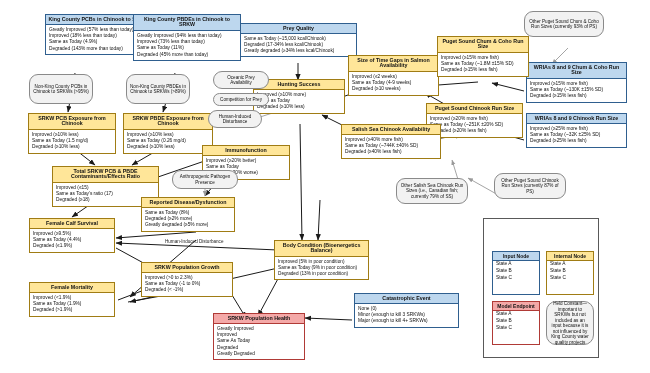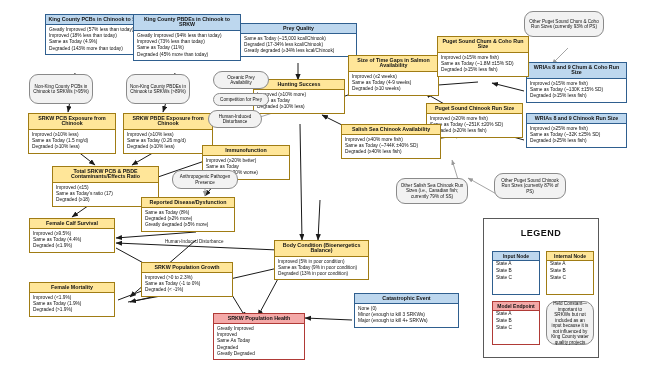--- a/index.html
+++ b/index.html
@@ -341,21 +341,20 @@
     <span>Other Puget Sound Chinook Run Sizes (currently 87% of PS)</span>
   </div>
 
   <div class="held" style="left:396px;top:178px;width:72px;height:26px;font-size:4.6px;">
     <span>Other Salish Sea Chinook Run Sizes (i.e., Canadian fish; currently 79% of SS)</span>
   </div>
 
   <div style="position:absolute;left:165px;top:239px;font-size:4.6px;color:#222;z-index:2;white-space:nowrap;">Human-Induced Disturbance</div>
 
   <div class="legend" style="left:483px;top:218px;width:116px;height:140px;">
-    <div class="legend-title" style="font-size:9px;margin-top:9px;">LEGEND</div>
 
     <div class="lg-box" style="left:8px;top:32px;width:48px;height:44px;border-color:#2f5f8f;">
       <div class="hdr" style="background:#bdd7ee;border-color:#2f5f8f;font-size:5px;">Input Node</div>
       <div class="st" style="font-size:4.8px;">State A</div>
       <div class="st" style="font-size:4.8px;">State B</div>
       <div class="st" style="font-size:4.8px;">State C</div>
     </div>
 
     <div class="lg-box" style="left:62px;top:32px;width:48px;height:44px;border-color:#a07c14;">
       <div class="hdr" style="background:#ffe699;border-color:#a07c14;font-size:5px;">Internal Node</div>

